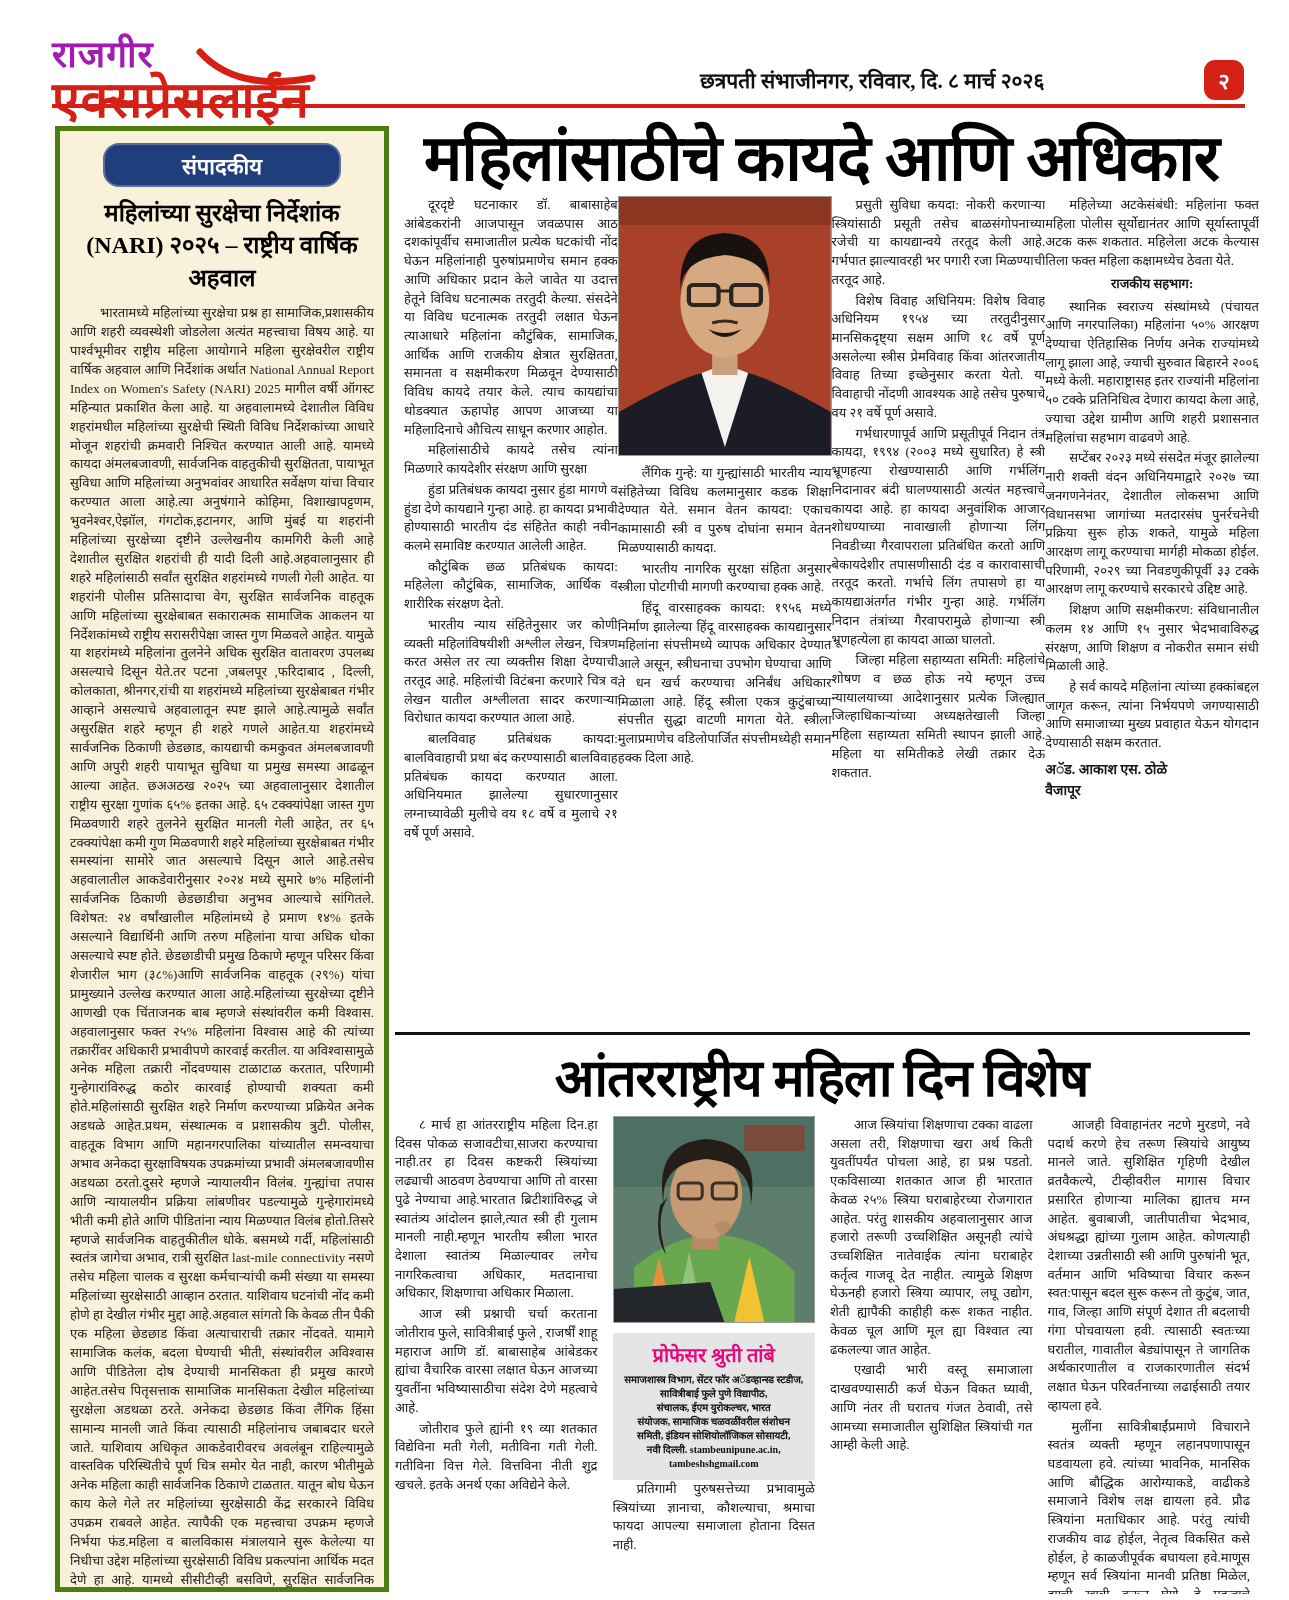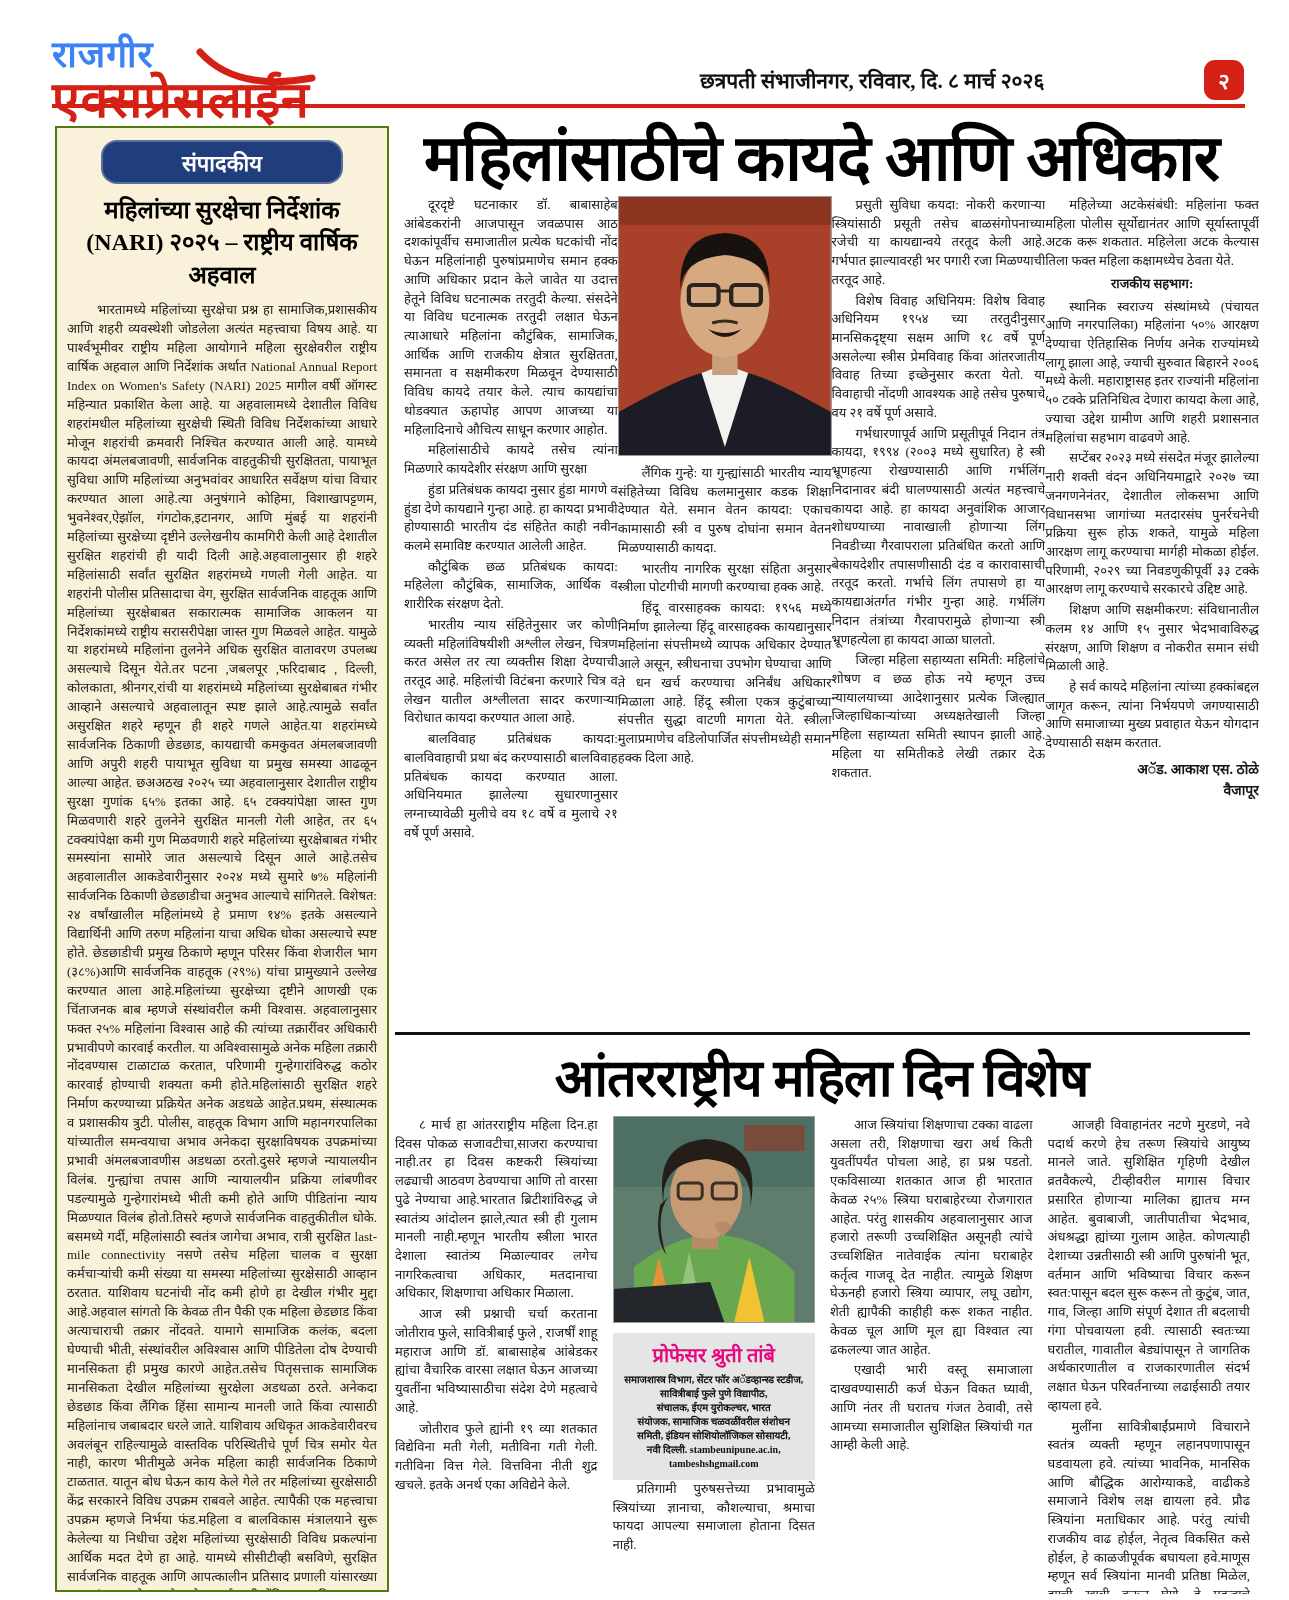--- a/index.html
+++ b/index.html
@@ -3,41 +3,41 @@
 <meta charset="utf-8">
 <style>
   * { margin:0; padding:0; box-sizing:border-box; }
   html,body { width:1289px; }
   body {
     position:relative; width:1289px; height:1600px; background:#ffffff;
     font-family:"Liberation Serif","DejaVu Serif",serif; color:#161616; overflow:hidden;
   }
   
   #masthead { position:absolute; left:52px; top:36px; line-height:1; }
-  .mast-1 { font-size:37px; font-weight:bold; color:#3b82f6; letter-spacing:1px; }
+  .mast-1 { font-size:37px; font-weight:bold; color:#a21caf; letter-spacing:1px; }
   .mast-2 { font-size:50px; font-weight:bold; color:#d42015; letter-spacing:1px; margin-top:2px; }
   #mast-swoosh { position:absolute; left:196px; top:48px; }
   #head-rule { position:absolute; left:52px; top:104px; width:1193px; height:4px; background:#d42015; }
   #dateline { position:absolute; left:700px; top:66px; width:470px; text-align:left;
               font-size:21px; font-weight:bold; color:#111; }
   #page-badge { position:absolute; left:1204px; top:60px; width:40px; height:40px; background:#d42015;
                 border-radius:11px; color:#fff; font-size:22px; font-weight:bold;
                 display:flex; align-items:center; justify-content:center; }
   
   #editorial { position:absolute; left:55px; top:126px; width:334px; height:1466px;
-               background:#faf1da; border:2px solid #4d7c0f; padding:10px 10px 8px; overflow:hidden; }
+               background:#faf1da; border:5px solid #4d7c0f; padding:10px 10px 8px; overflow:hidden; }
   #ed-badge { width:78%; margin:2px auto 10px; background:#203d7c; border:2px solid #5a6f9e; border-radius:16px;
               color:#fff; text-align:center; font-size:22px; font-weight:bold; padding:5px 0; }
   #ed-title { text-align:center; font-size:24px; font-weight:bold; line-height:1.35; margin:6px 2px 10px; color:#000; }
   #ed-body { font-size:13px; line-height:1.455; text-align:justify; text-indent:30px; color:#1c1c1c; }
   
   .ncol { flex:1 1 0; height:100%; overflow:hidden; }
   .pp { font-size:13px; line-height:1.44; text-align:justify; text-indent:24px; margin-bottom:2px; }
   .para-head { text-align:center; font-weight:bold; text-indent:0; margin:4px 0; }
-  .byl { text-align:right; font-weight:bold; text-indent:0; font-size:14px; line-height:1.5; }
+  .byl { text-align:left; font-weight:bold; text-indent:0; font-size:14px; line-height:1.5; }
   
   #main-headline { position:absolute; left:393px; top:112px; width:857px; text-align:center;
                    font-size:64px; font-weight:bold; color:#000; letter-spacing:-1px; }
   #main-article { position:absolute; left:404px; top:196px; width:855px; height:796px; display:flex; }
   figure.photo { width:100%; margin:0 0 8px; border:1px solid #999; line-height:0; }
   .byline-block { margin-top:6px; }
   
   #sep-rule { position:absolute; left:395px; top:1032px; width:855px; height:3px; background:#111; }
   #bottom-headline { position:absolute; left:393px; top:1040px; width:857px; text-align:center;
                      font-size:52px; font-weight:bold; color:#000; letter-spacing:-1px; }

